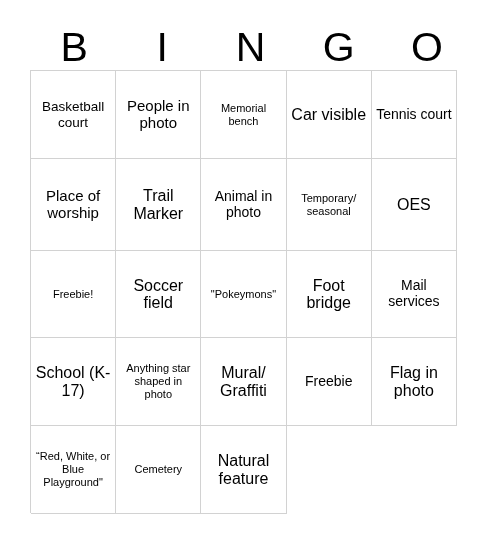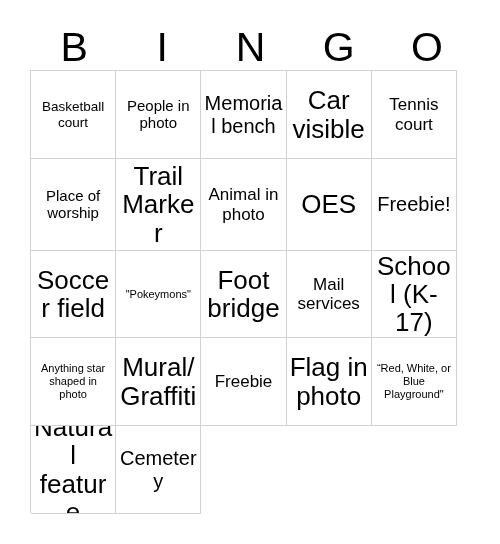--- a/index.html
+++ b/index.html
@@ -71,24 +71,24 @@
     display: block;
     width: 100%;
     line-height: 1.12;
     word-wrap: break-word;
     overflow-wrap: break-word;
     hyphens: none;
   }
   
   .fs-xs  .cell-text { font-size: 11px; line-height: 1.16; }
   .fs-sm  .cell-text { font-size: 13.5px; line-height: 1.15; }
-  .fs-md  .cell-text { font-size: 20px; line-height: 1.14; }
-  .fs-lg  .cell-text { font-size: 17px; line-height: 1.12; }
+  .fs-md  .cell-text { font-size: 11px; line-height: 1.14; }
+  .fs-lg  .cell-text { font-size: 14px; line-height: 1.12; }
   .fs-xl  .cell-text { font-size: 15px; line-height: 1.1; }
-  .fs-xxl .cell-text { font-size: 26px; line-height: 1.08; }
+  .fs-xxl .cell-text { font-size: 16px; line-height: 1.08; }
 </style>
 </head>
 <body>
 
 <div id="card">
 
   <div id="bingo-header">
       <div class="hdr-letter">B</div>
       <div class="hdr-letter">I</div>
       <div class="hdr-letter">N</div>
@@ -114,20 +114,23 @@
       </div>
       <div class="cell fs-xl">
         <span class="cell-text">Place of worship</span>
       </div>
       <div class="cell fs-xxl">
         <span class="cell-text">Trail Marker</span>
       </div>
       <div class="cell fs-lg">
         <span class="cell-text">Animal in photo</span>
       </div>
+      <div class="cell fs-xs">
+        <span class="cell-text">Temporary/ seasonal</span>
+      </div>
       <div class="cell fs-xxl">
         <span class="cell-text">OES</span>
       </div>
       <div class="cell fs-md">
         <span class="cell-text">Freebie!</span>
       </div>
       <div class="cell fs-xxl">
         <span class="cell-text">Soccer field</span>
       </div>
       <div class="cell fs-xs">
@@ -150,21 +153,21 @@
       </div>
       <div class="cell fs-lg">
         <span class="cell-text">Freebie</span>
       </div>
       <div class="cell fs-xxl">
         <span class="cell-text">Flag in photo</span>
       </div>
       <div class="cell fs-xs">
         <span class="cell-text">“Red, White, or Blue Playground"</span>
       </div>
+      <div class="cell fs-md">
+        <span class="cell-text">Cemetery</span>
+      </div>
       <div class="cell fs-xxl">
         <span class="cell-text">Natural feature</span>
-      </div>
-      <div class="cell fs-md">
-        <span class="cell-text">Cemetery</span>
       </div>
     </div>
 
 </div>
 
 </body></html>

